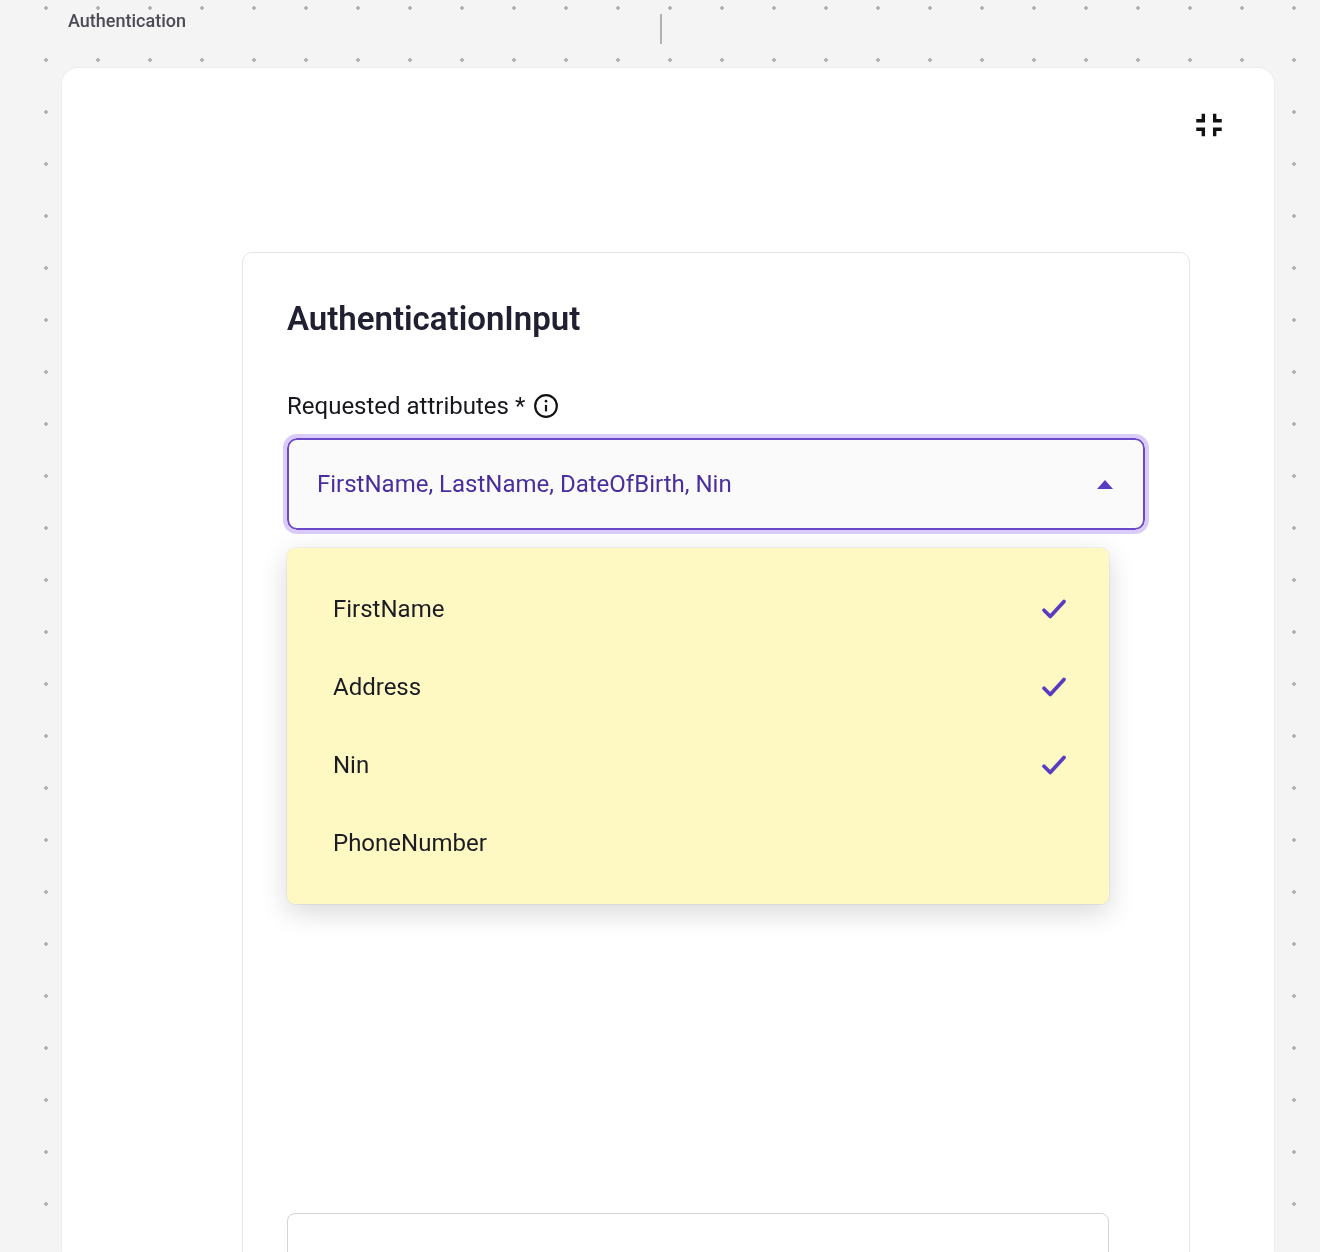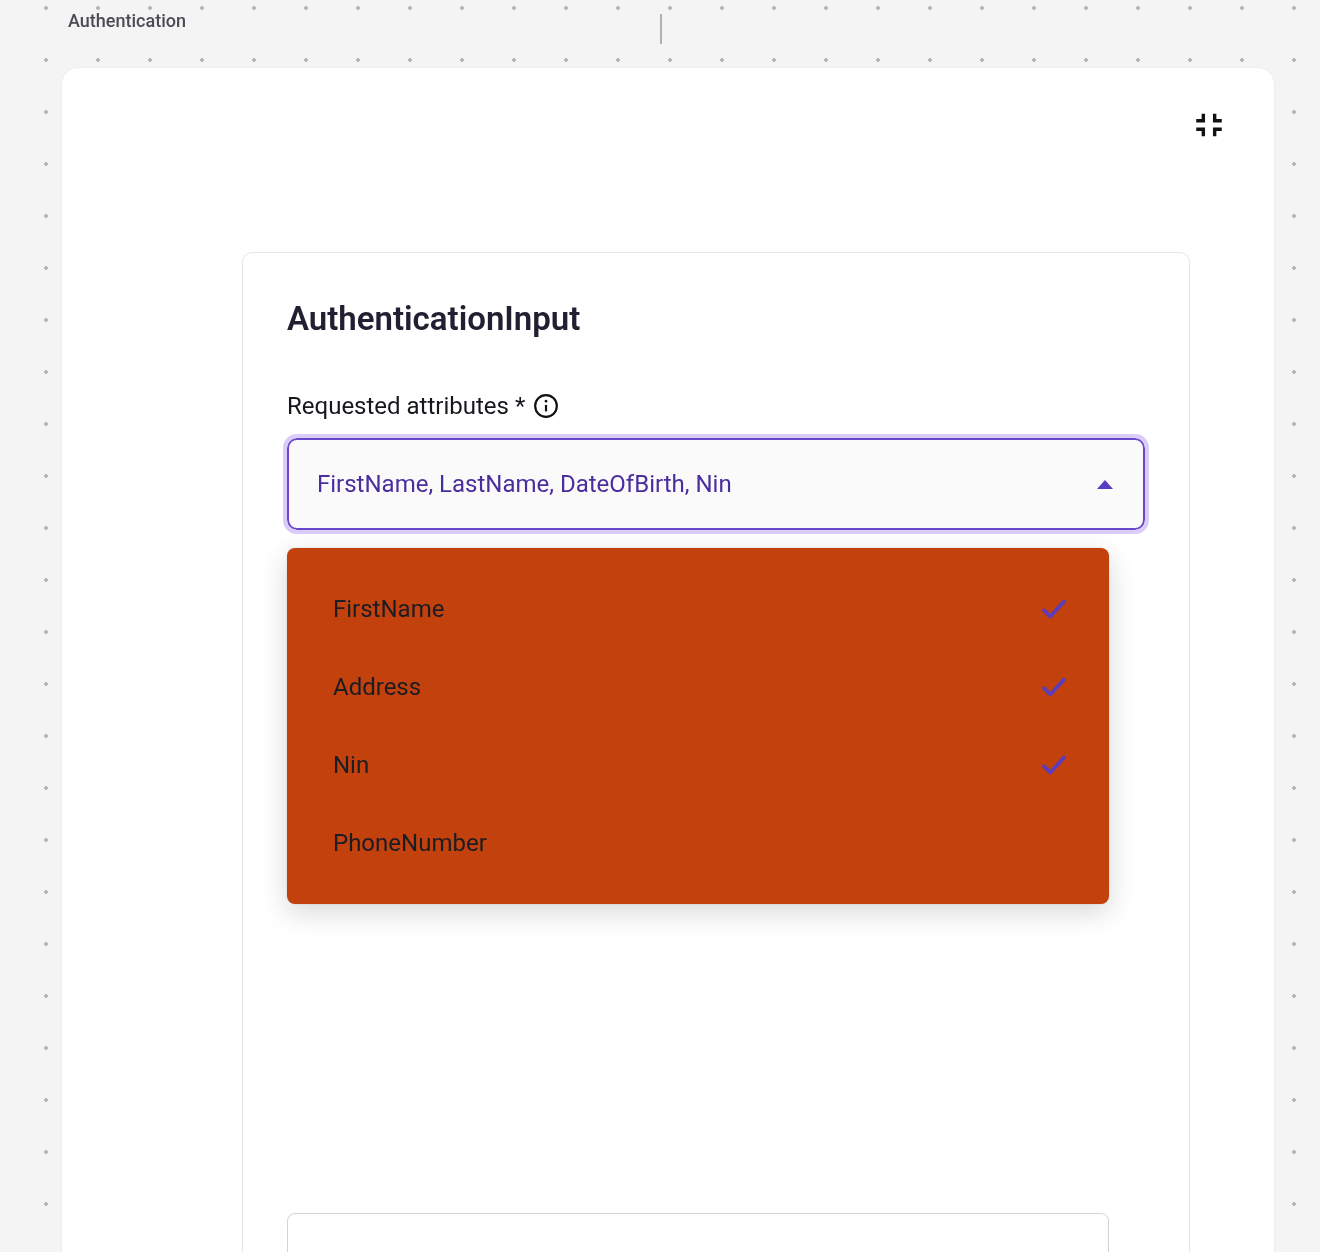--- a/index.html
+++ b/index.html
@@ -128,21 +128,21 @@
     border-right: 8px solid transparent;
     border-bottom: 9px solid #5a3cc0;
   }
 
   
   .menu {
     position: absolute;
     top: 110px;
     left: 0;
     right: 36px;
-    background: #c2410c;
+    background: #fef9c3;
     border-radius: 8px;
     box-shadow: 0 8px 28px rgba(0,0,0,0.16), 0 0 0 1px rgba(0,0,0,0.04);
     padding: 22px 0;
     z-index: 10;
   }
   .menu-item {
     display: flex;
     align-items: center;
     justify-content: space-between;
     padding: 24px 40px 24px 46px;

